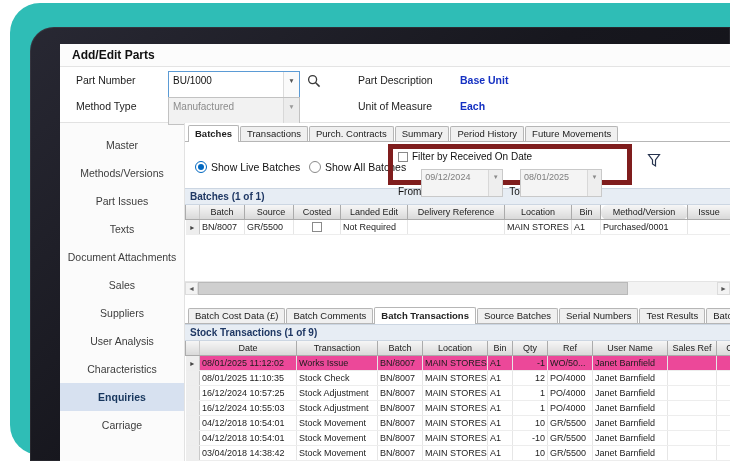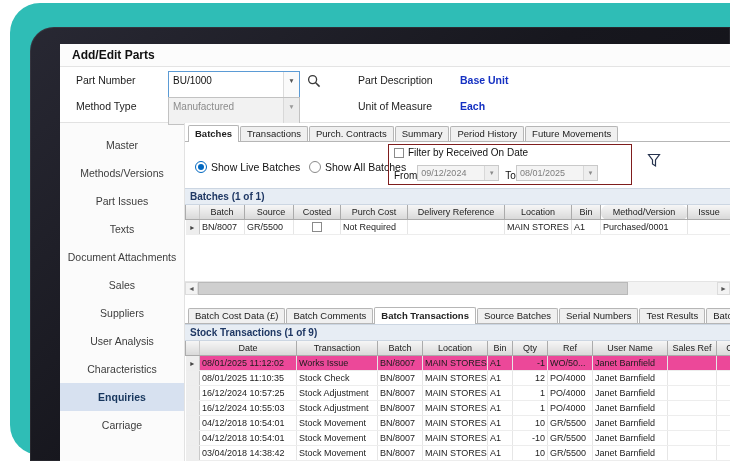--- a/index.html
+++ b/index.html
@@ -24,25 +24,25 @@
   .side-item.sel{background:#d7e1f0;color:#17365d;font-weight:bold;}
   .content{flex:1;border-left:1px solid #e2e2e2;position:relative;overflow:hidden;background:#fff;}
   .tabs{display:flex;align-items:flex-end;height:18px;border-bottom:1px solid #b6b6b6;padding-left:3px;background:#fff;}
   .tab{font-size:9.5px;color:#222;padding:0 6px;height:14px;line-height:14px;background:#f0f0f0;border:1px solid #b6b6b6;border-bottom:none;border-radius:2px 2px 0 0;margin-right:1px;white-space:nowrap;}
   .tab.active{background:#fff;font-weight:bold;height:16px;line-height:16px;margin-bottom:-1px;}
   .filter-panel{position:relative;height:46px;background:#fff;}
   .radio{position:absolute;display:flex;align-items:center;gap:4px;font-size:10.5px;color:#111;}
   .rdot{width:12px;height:12px;border-radius:50%;border:1px solid #8a8a8a;background:#fff;box-sizing:border-box;position:relative;}
   .rdot.on{border-color:#0067c0;}
   .rdot.on::after{content:"";position:absolute;left:2px;top:2px;width:6px;height:6px;border-radius:50%;background:#0067c0;}
-  .datebox{position:absolute;left:203px;top:2px;width:244px;height:41px;border:1px solid #7f1d1d;box-sizing:border-box;}
+  .datebox{position:absolute;left:203px;top:2px;width:244px;height:41px;border:5px solid #7f1d1d;box-sizing:border-box;}
   .cbrow{position:absolute;left:5px;top:2px;display:flex;align-items:center;gap:4px;font-size:10px;color:#111;}
   .cbx{width:10px;height:10px;border:1px solid #8a8a8a;background:#fff;box-sizing:border-box;}
   .fromrow{position:absolute;left:5px;top:20px;display:flex;align-items:flex-end;font-size:10px;color:#111;}
-  .datefield{display:flex;width:82px;height:16px;border:1px solid #c9c9c9;background:#f4f4f4;box-sizing:border-box;align-items:stretch;}
+  .datefield{display:flex;width:82px;height:28px;border:1px solid #c9c9c9;background:#f4f4f4;box-sizing:border-box;align-items:stretch;}
   .datefield .dval{flex:1;font-size:9px;line-height:14px;padding-left:3px;color:#7d7d7d;white-space:nowrap;overflow:hidden;}
   .datefield .ddd{width:13px;font-size:6px;line-height:14px;text-align:center;color:#8a8a8a;border-left:1px solid #d8d8d8;background:#eeeeee;}
   .funnel{position:absolute;left:462px;top:11px;}
   .grp{height:15px;line-height:15px;background:#e7edf4;border-top:1px solid #ccd6e2;border-bottom:1px solid #ccd6e2;font-size:10px;font-weight:bold;color:#1f3864;padding-left:5px;}
   table.grid{border-collapse:collapse;table-layout:fixed;width:600px;}
   table.grid th{background:linear-gradient(#f6f6f6,#d9d9d9);border:1px solid #ababab;border-top:none;font-size:9px;font-weight:normal;color:#222;height:14px;padding:0 2px;text-align:center;white-space:nowrap;overflow:hidden;}
   table.grid td{font-size:9px;color:#1c1c1c;height:14px;padding:0 2px;border-right:1px solid #e6e6e6;border-bottom:1px solid #ededed;white-space:nowrap;overflow:hidden;background:#fff;}
   table.grid th.mk,table.grid td.mk{width:13px;padding:0;background:#eeeeee;border-right:1px solid #c9c9c9;text-align:center;font-size:8px;color:#444;}
   table.grid th.mk{background:linear-gradient(#f6f6f6,#d9d9d9);}
   tr.sel td{background:#ec4899;}
@@ -147,21 +147,21 @@
         </div>
 
         <div class="grp">Batches (1 of 1)</div>
         <table class="grid" id="batches-table">
           <thead>
               <tr>
                 <th class="mk"></th>
                 <th style="width: 40px;">Batch</th>
                 <th style="width: 40px; padding-left: 6px;">Source</th>
                 <th style="width: 42px;">Costed</th>
-                <th style="width: 62px;">Purch Cost</th>
+                <th style="width: 62px;">Landed Edit</th>
                 <th style="width: 92px;">Delivery Reference</th>
                 <th style="width: 62px;">Location</th>
                 <th style="width: 24px;">Bin</th>
                 <th style="width: 82px; border-radius: 7px;">Method/Version</th>
                 <th style="width: 38px;">Issue</th>
                 <th style="width: 80px;">On Hand Stock</th>
               </tr>
             </thead>
           <tbody>
               <tr>

